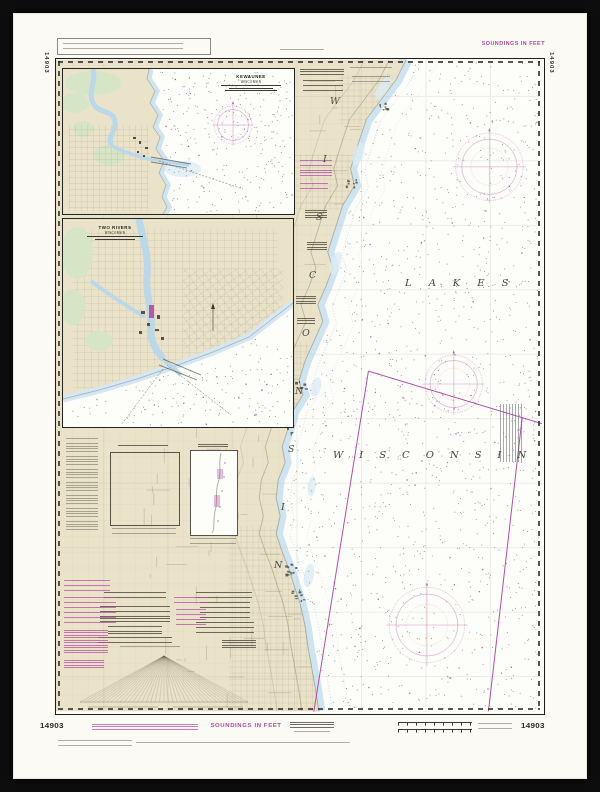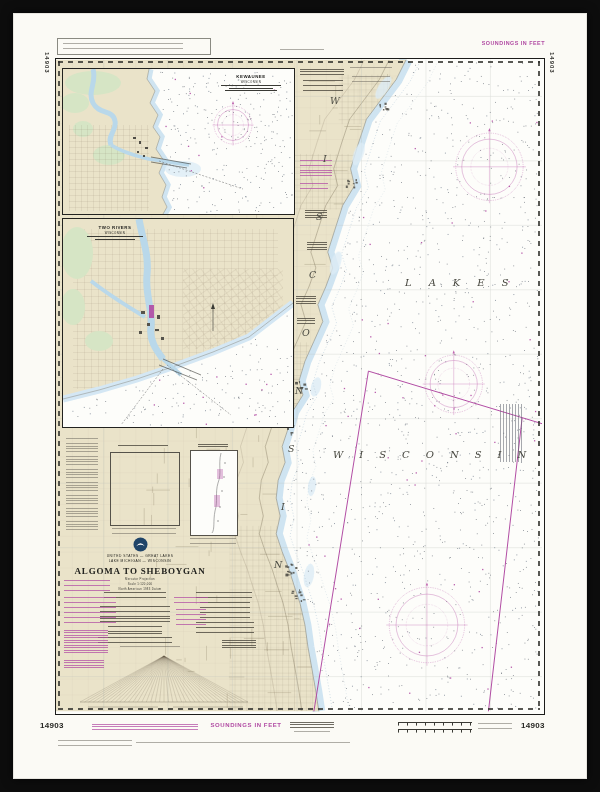--- a/index.html
+++ b/index.html
@@ -2183,32 +2183,20 @@
           <circle cx="27" cy="70" r="0.7"></circle>
         </g>
       <g fill="#b14ba3">
           <rect x="26" y="18" width="6" height="10" opacity=".35"></rect>
           <rect x="23" y="44" width="6" height="12" opacity=".35"></rect>
         </g>
     </svg>
   </div>
   <div class="mt light" style="left:190px;top:538px;width:46px;height:7px;"></div>
 
-  <div class="titleblock">
-    <svg width="15" height="15" style="display:block;margin:0 auto;">
-      <circle cx="7.5" cy="7.5" r="7" fill="#1f4468"></circle>
-      <path d="M3.2,9.2 Q7.5,3.2 11.8,9.2 Q7.5,6.4 3.2,9.2 Z" fill="#fff"></path>
-    </svg>
-    <div class="tb-sm">UNITED STATES — GREAT LAKES</div>
-    <div class="tb-sm">LAKE MICHIGAN — WISCONSIN</div>
-    <div class="tb-title">ALGOMA TO SHEBOYGAN</div>
-    <div class="tb-xs">Mercator Projection</div>
-    <div class="tb-xs">Scale 1:120,000</div>
-    <div class="tb-xs">North American 1983 Datum</div>
-  </div>
 
   <div class="mt" style="left:104px;top:592px;width:62px;height:10px;"></div>
   <div class="mt" style="left:100px;top:606px;width:70px;height:16px;"></div>
   <div class="mt" style="left:108px;top:626px;width:54px;height:8px;"></div>
   <div class="mt" style="left:98px;top:637px;width:74px;height:9px;"></div>
   <div class="mt" style="left:196px;top:592px;width:56px;height:8px;"></div>
   <div class="mt" style="left:200px;top:602px;width:50px;height:16px;"></div>
   <div class="mt" style="left:196px;top:622px;width:58px;height:12px;"></div>
   <div class="mt" style="left:222px;top:640px;width:34px;height:9px;"></div>
   <div class="mt mag" style="left:64px;top:580px;width:46px;height:12px;"></div>

